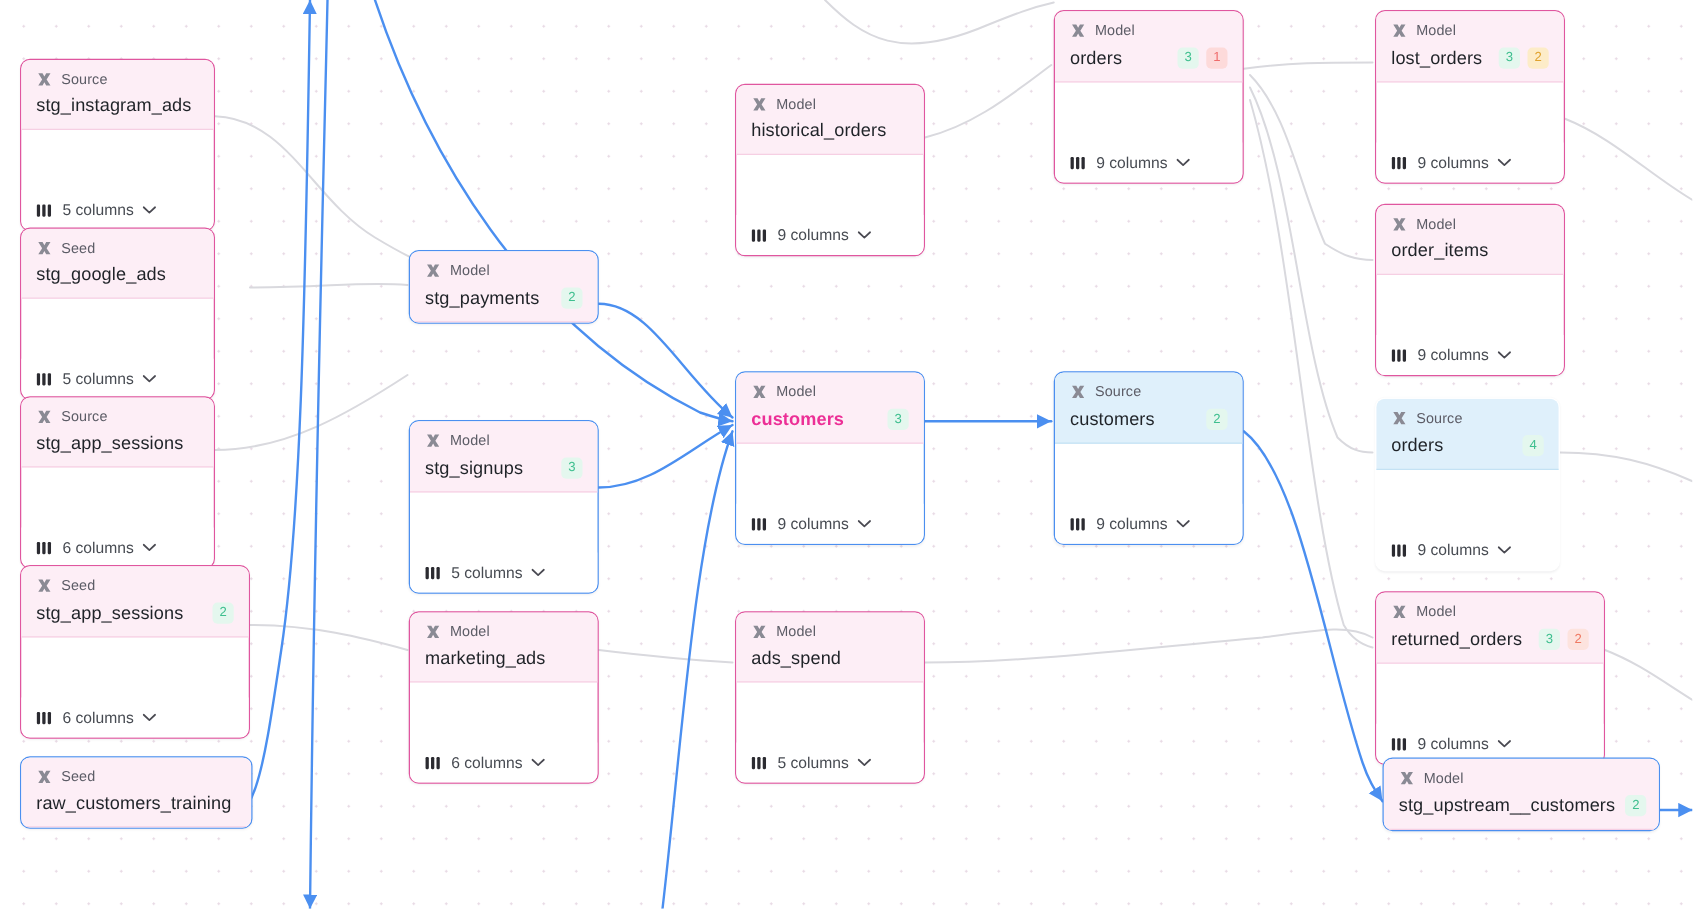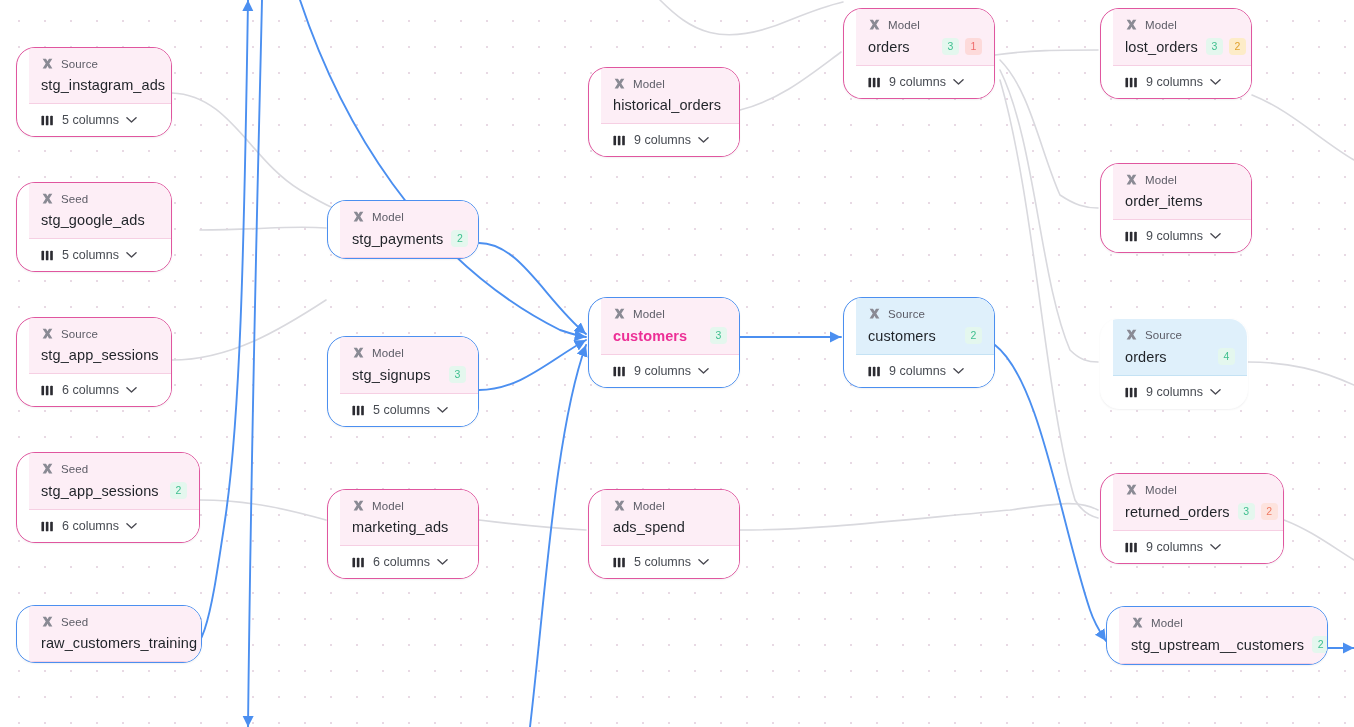--- a/index.html
+++ b/index.html
@@ -23,24 +23,23 @@
   #edges {
     position: absolute;
     inset: 0;
     width: 1354px;
     height: 727px;
     pointer-events: none;
   }
   .node {
     position: absolute;
     background: #ffffff;
-    border-radius: 19px;
+    border-radius: 8px;
     overflow: hidden;
     box-shadow: 0 1px 2px rgba(16,24,40,0.06);
-    padding-left: 12px;
   }
   .node .head {
     padding: 9px 12px 10px 12px;
   }
   .node .typerow {
     display: flex;
     align-items: center;
     gap: 7px;
     margin-bottom: 7px;
   }
@@ -81,20 +80,21 @@
   .badge.red { background: #fde3de; color: #ef7a63; }
   .badge.pink { background: #fddada; color: #ef6b6b; }
   .node .foot {
     display: flex;
     align-items: center;
     gap: 7px;
     padding: 9px 12px;
     background: #ffffff;
     font-size: 12.5px;
     color: #474b52;
+    margin-top: 48px;
   }
   
   .node.pink { border: 1.6px solid #e0569f; }
   .node.pink .head { background: #fdeef6; border-bottom: 1px solid #f6cfe3; }
   
   .node.pinksrc { border: 1.6px solid #e0569f; }
   .node.pinksrc .head { background: #fdeef6; border-bottom: 1px solid #f6cfe3; }
   
   .node.blue-pink { border: 1.6px solid #4b8ff0; }
   .node.blue-pink .head { background: #fdeef6; border-bottom: 1px solid #f6cfe3; }

